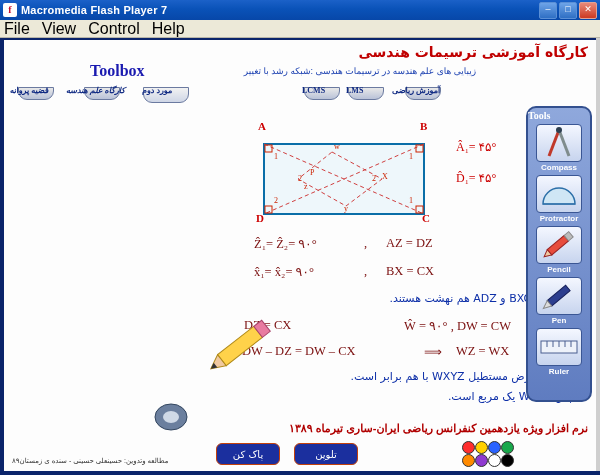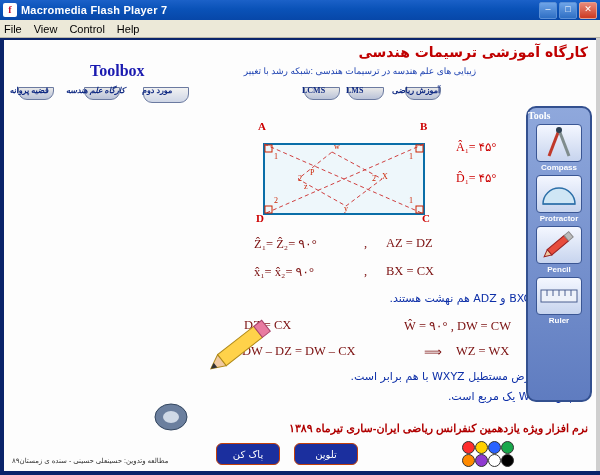--- a/index.html
+++ b/index.html
@@ -15,21 +15,21 @@
     font-family:"Liberation Serif",serif;}
   .titlebar .ttext{color:#fff;font-size:11px;font-weight:bold;letter-spacing:.2px;}
   .winbtns{position:absolute;right:3px;top:2px;display:flex;gap:2px;}
   .winbtn{width:16px;height:15px;border:1px solid #5a8fd6;border-radius:2px;
     background:linear-gradient(180deg,#6ea4e8,#2f6fc4);color:#fff;font-size:9px;line-height:13px;text-align:center;}
   .winbtn.close{background:linear-gradient(180deg,#e98a7a,#cc3a22);border-color:#e0a296;}
 
   
   .menubar{position:absolute;left:0;top:20px;width:600px;height:18px;background:#ece9d8;
     border-bottom:1px solid #b9b6a8;display:flex;align-items:center;padding-left:4px;box-sizing:border-box;}
-  .menubar span{font-size:11px;color:#000;margin-right:12px;}
+  .menubar span{font-size:16px;color:#000;margin-right:12px;}
 
   
   .stage{position:absolute;left:4px;top:40px;width:592px;height:431px;background:#fdfdfd;overflow:hidden;}
 
   
   .hdr-title{position:absolute;right:8px;top:4px;font-size:14px;font-weight:bold;color:#c00000;
     font-family:"DejaVu Sans",sans-serif;direction:rtl;}
   .hdr-sub{position:absolute;right:120px;top:26px;font-size:9px;color:#1a3fb0;direction:rtl;}
   .toolbox-word{position:absolute;left:86px;top:22px;font-size:16px;font-weight:bold;color:#1a1ab0;
     font-family:"Liberation Serif",serif;text-align:center;}
@@ -231,20 +231,31 @@
               <g transform="rotate(-40 22 18)">
                 <rect x="10" y="14" width="22" height="7" fill="#e74c3c" stroke="#922"></rect>
                 <polygon points="10,14 3,17.5 10,21" fill="#f0c9a0" stroke="#922"></polygon>
                 <rect x="32" y="14" width="6" height="7" fill="#bbb" stroke="#888"></rect>
               </g>
             </svg>
         </div>
         <div class="nm">Pencil</div>
       </div>
 
+      <div class="tool">
+        <div class="box">
+          <svg width="44" height="36">
+              <g transform="rotate(-40 22 18)">
+                <rect x="10" y="14" width="24" height="7" fill="#2c3e8f" stroke="#16205c"></rect>
+                <polygon points="10,14 2,17.5 10,21" fill="#dcdcdc" stroke="#888"></polygon>
+              </g>
+            </svg>
+        </div>
+        <div class="nm">Pen</div>
+      </div>
 
       <div class="tool">
         <div class="box">
           <svg width="44" height="36">
               <rect x="4" y="12" width="36" height="12" fill="#eef2fa" stroke="#4a5f90"></rect>
               <line x1="10" y1="12" x2="10" y2="18" stroke="#4a5f90"></line>
               <line x1="16" y1="12" x2="16" y2="18" stroke="#4a5f90"></line>
               <line x1="22" y1="12" x2="22" y2="18" stroke="#4a5f90"></line>
               <line x1="28" y1="12" x2="28" y2="18" stroke="#4a5f90"></line>
               <line x1="34" y1="12" x2="34" y2="18" stroke="#4a5f90"></line>

